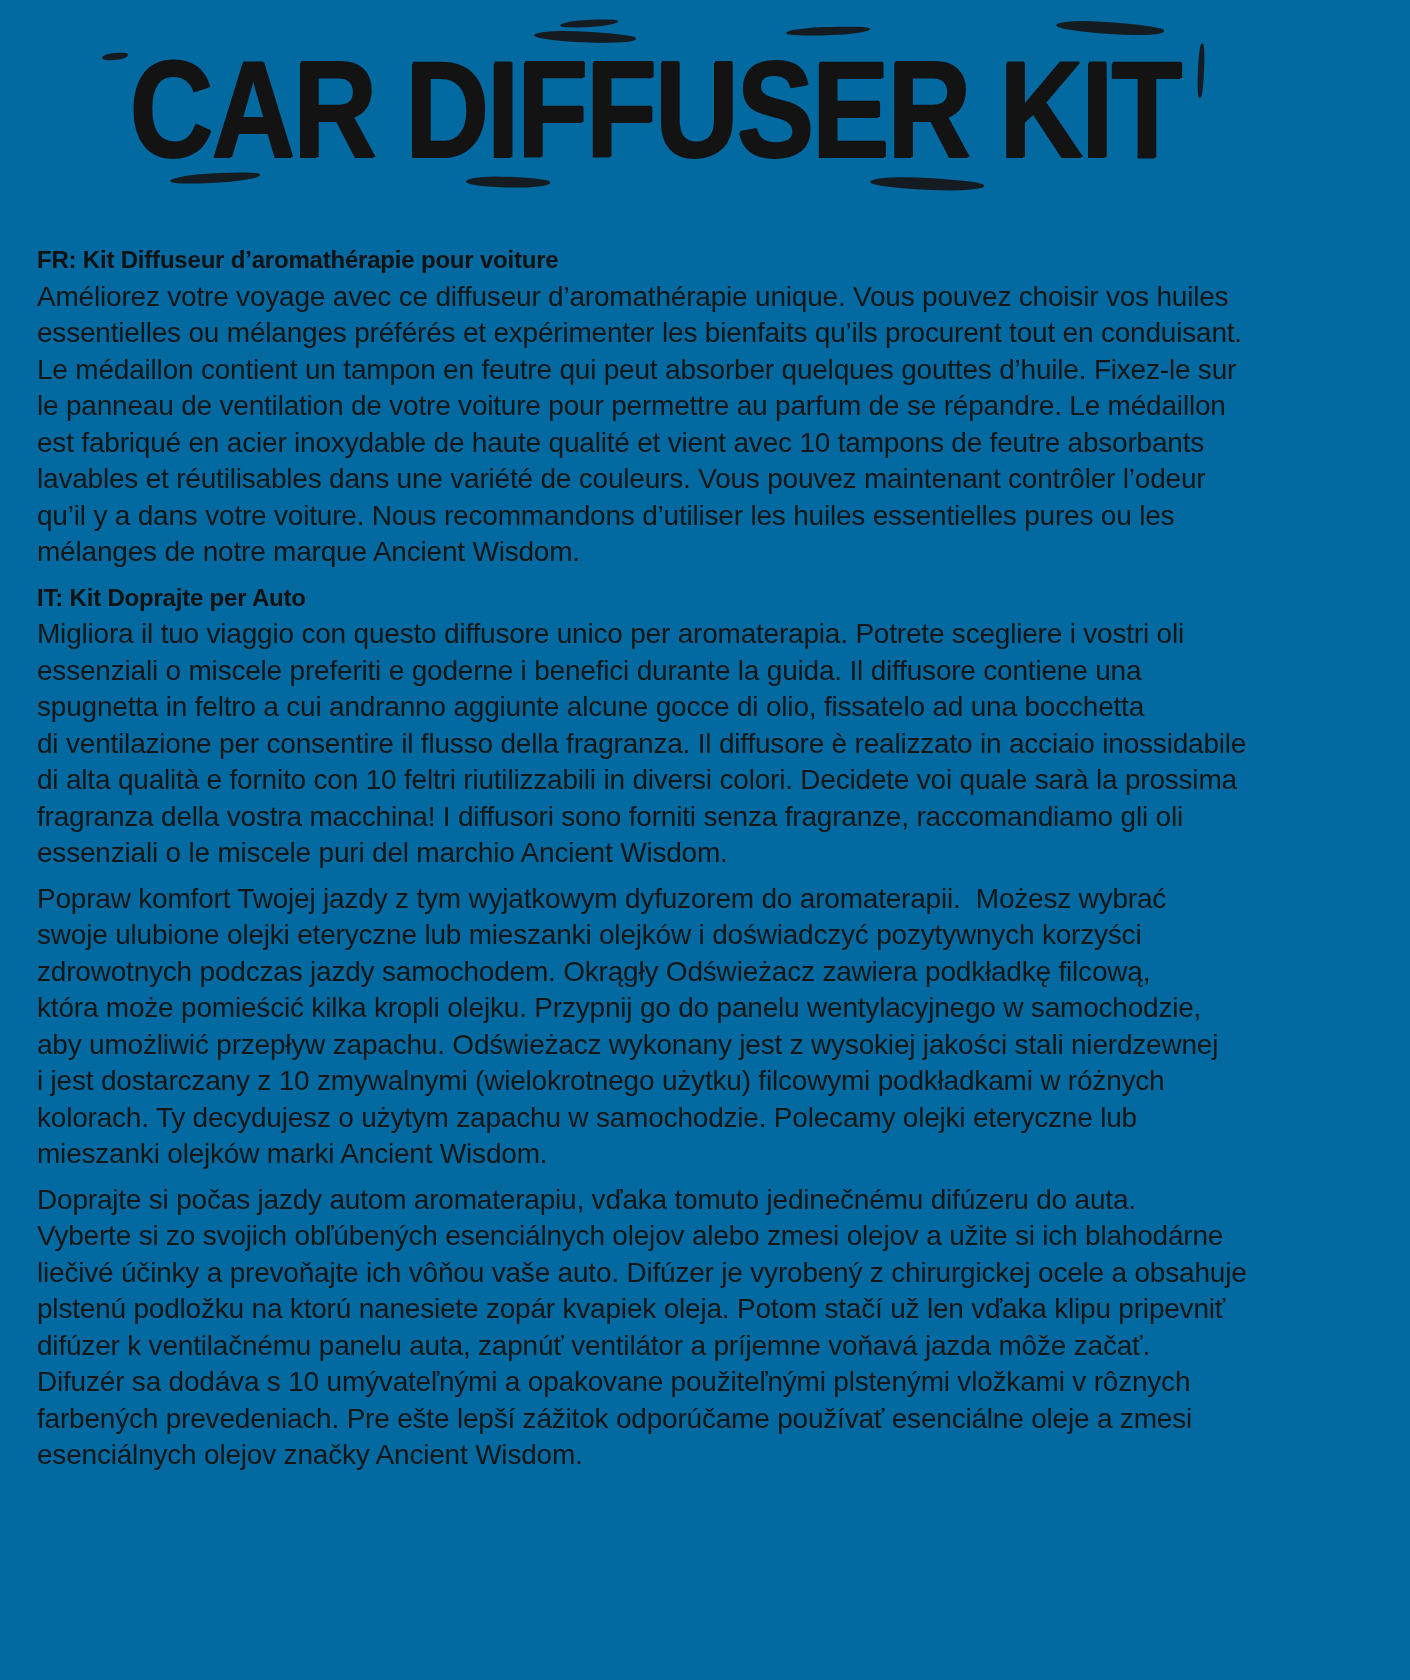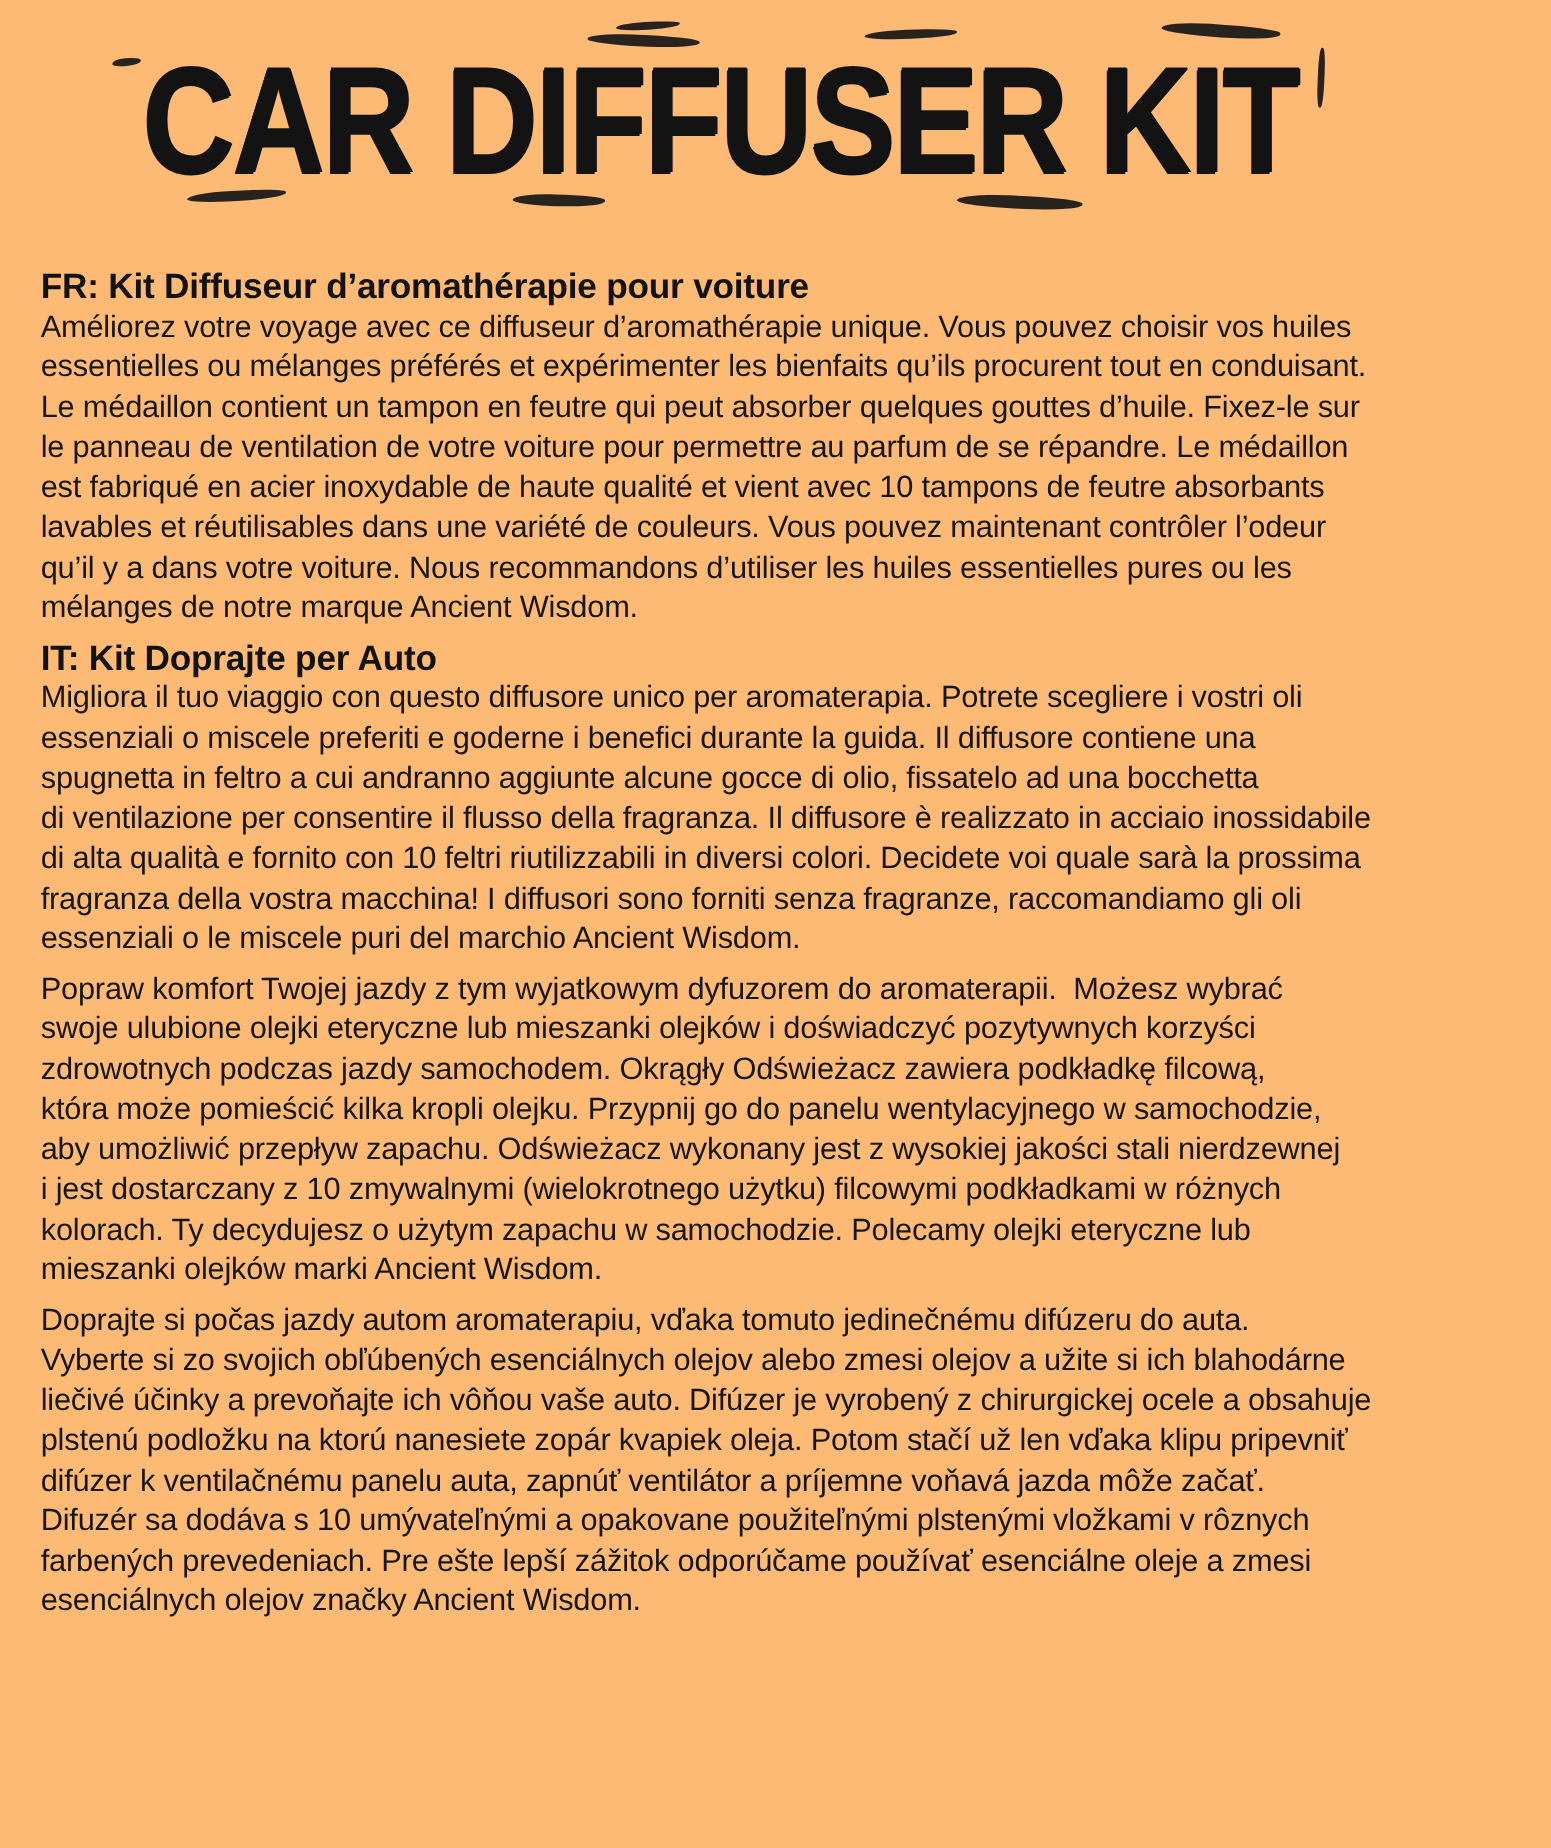--- a/index.html
+++ b/index.html
@@ -4,21 +4,21 @@
 <style>
   html, body {
     margin: 0;
     padding: 0;
     background: #ffffff;
   }
   .page {
     position: relative;
     width: 1410px;
     height: 1680px;
-    background: #fdba74;
+    background: #0369a1;
     color: #121212;
     font-family: "Liberation Sans", "DejaVu Sans", sans-serif;
     overflow: hidden;
   }
   
   .title-wrap {
     position: relative;
     width: max-content;
     margin: 62px auto 0;
     transform: translateX(-50px) scaleY(1.18);
@@ -54,21 +54,21 @@
   .content {
     margin-top: 64px;
     padding: 0 16px 0 37px;
     font-size: 28px;
     line-height: 36.5px;
     letter-spacing: -0.2px;
   }
   .lang-section { margin: 0 0 9px 0; }
   .lang-section h2 {
     margin: 0;
-    font-size: 32px;
+    font-size: 24px;
     line-height: 36.5px;
     font-weight: bold;
     color: #121212;
   }
   .lang-section p {
     margin: 0;
     white-space: pre-wrap; 
     color: #161616;
   }
 </style>

